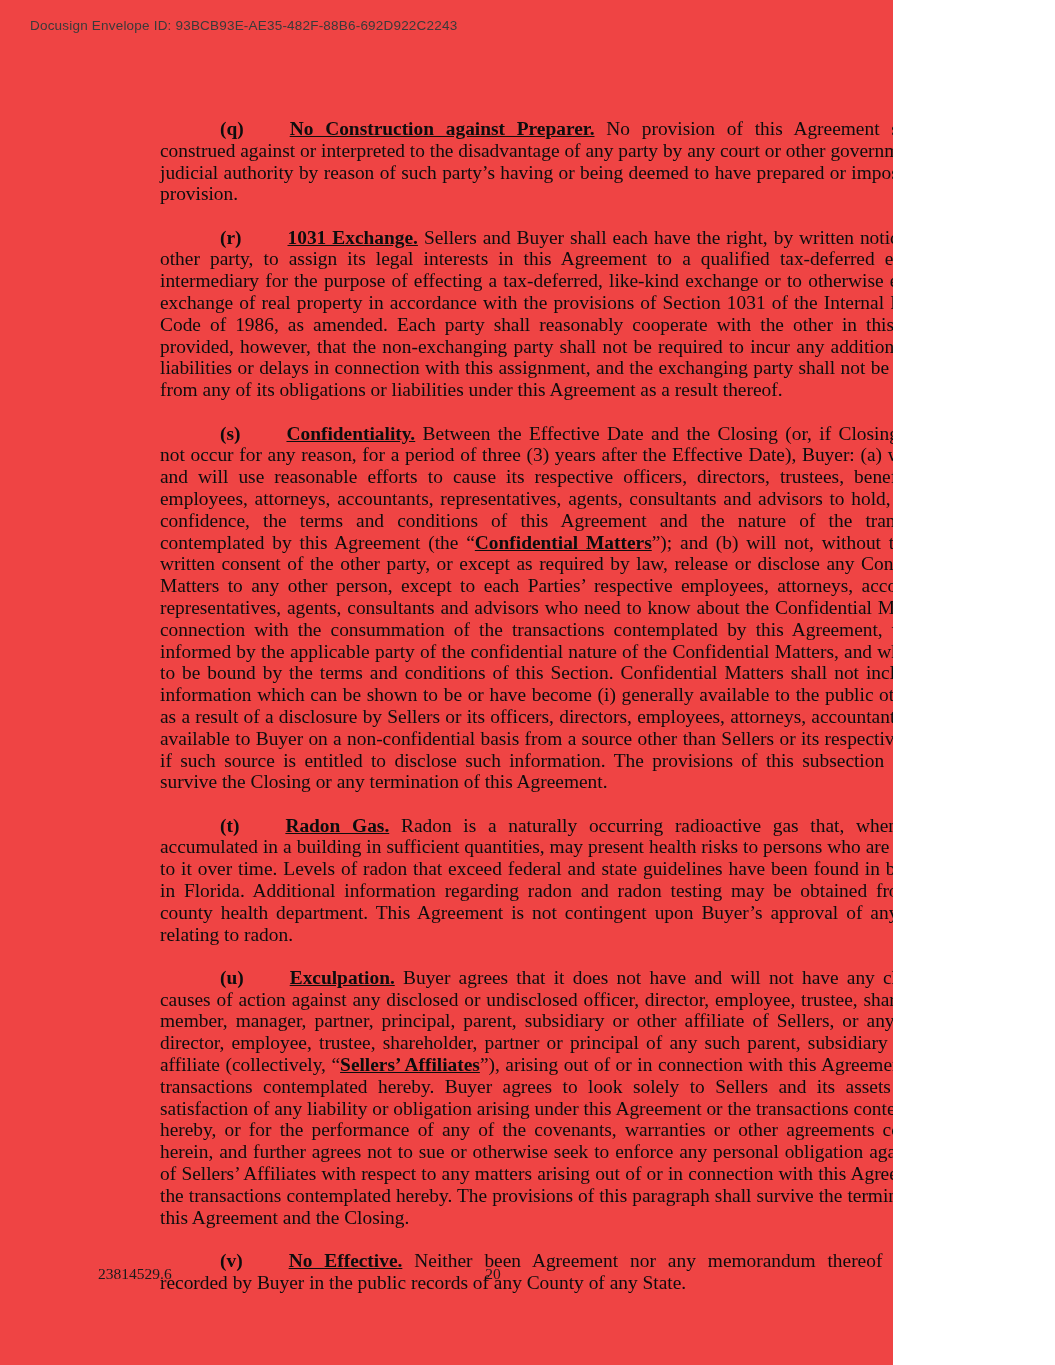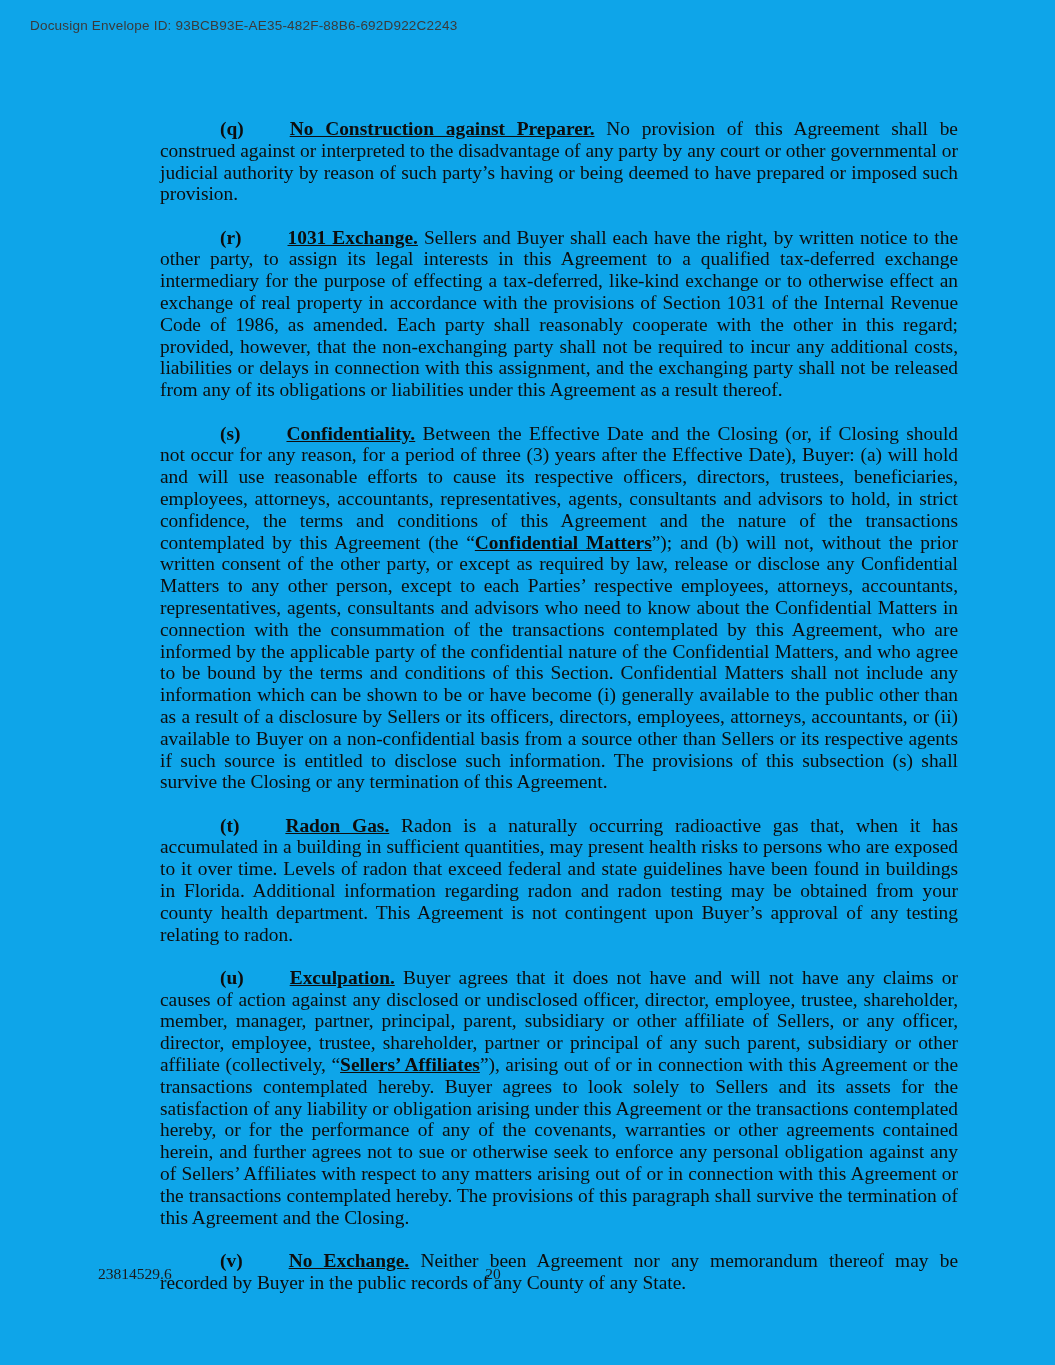--- a/index.html
+++ b/index.html
@@ -3,23 +3,23 @@
 <meta charset="utf-8">
 <title>Contract Page</title>
 <style>
   html, body {
     margin: 0;
     padding: 0;
     background: #ffffff;
   }
   .page {
     position: relative;
-    width: 1055px;
+    width: 893px;
     height: 1365px;
-    background: #0ea5e9;
+    background: #ef4444;
     overflow: hidden;
     font-family: "Liberation Serif", "DejaVu Serif", serif;
     color: #000000;
   }
 
   
   .docusign-header {
     position: absolute;
     top: 18px;
     left: 30px;
@@ -122,21 +122,21 @@
 
     <p class="para">
       <span class="lead-indent"></span><span class="marker">(t)</span><span class="gap-after-marker"></span><span class="heading">Radon Gas.</span><span> Radon is a naturally occurring radioactive gas that, when it has accumulated in a building in sufficient quantities, may present health risks to persons who are exposed to it over time. Levels of radon that exceed federal and state guidelines have been found in buildings in Florida. Additional information regarding radon and radon testing may be obtained from your county health department. This Agreement is not contingent upon Buyer’s approval of any testing relating to radon.</span>
     </p>
 
     <p class="para">
       <span class="lead-indent"></span><span class="marker">(u)</span><span class="gap-after-marker"></span><span class="heading">Exculpation.</span><span>  Buyer agrees that it does not have and will not have any claims or causes of action against any disclosed or undisclosed officer, director, employee, trustee, shareholder, member, manager, partner, principal, parent, subsidiary or other affiliate of Sellers, or any officer, director, employee, trustee, shareholder, partner or principal of any such parent, subsidiary or other affiliate (collectively, “</span><span class="strongterm">Sellers’ Affiliates</span><span>”), arising out of or in connection with this Agreement or the transactions contemplated hereby.  Buyer agrees to look solely to Sellers and its assets for the satisfaction of any liability or obligation arising under this Agreement or the transactions contemplated hereby, or for the performance of any of the covenants, warranties or other agreements contained herein, and further agrees not to sue or otherwise seek to enforce any personal obligation against any of Sellers’ Affiliates with respect to any matters arising out of or in connection with this Agreement or the transactions contemplated hereby.  The provisions of this paragraph shall survive the termination of this Agreement and the Closing.</span>
     </p>
 
     <p class="para">
-      <span class="lead-indent"></span><span class="marker">(v)</span><span class="gap-after-marker"></span><span class="heading">No Exchange.</span><span>  Neither been Agreement nor any memorandum thereof may be recorded by Buyer in the public records of any County of any State.</span>
+      <span class="lead-indent"></span><span class="marker">(v)</span><span class="gap-after-marker"></span><span class="heading">No Effective.</span><span>  Neither been Agreement nor any memorandum thereof may be recorded by Buyer in the public records of any County of any State.</span>
     </p>
 
   </div>
 
   <div class="footer">
     <div class="footer-docnum">23814529.6</div>
     <div class="footer-pagenum">20</div>
   </div>
 
 </div>

